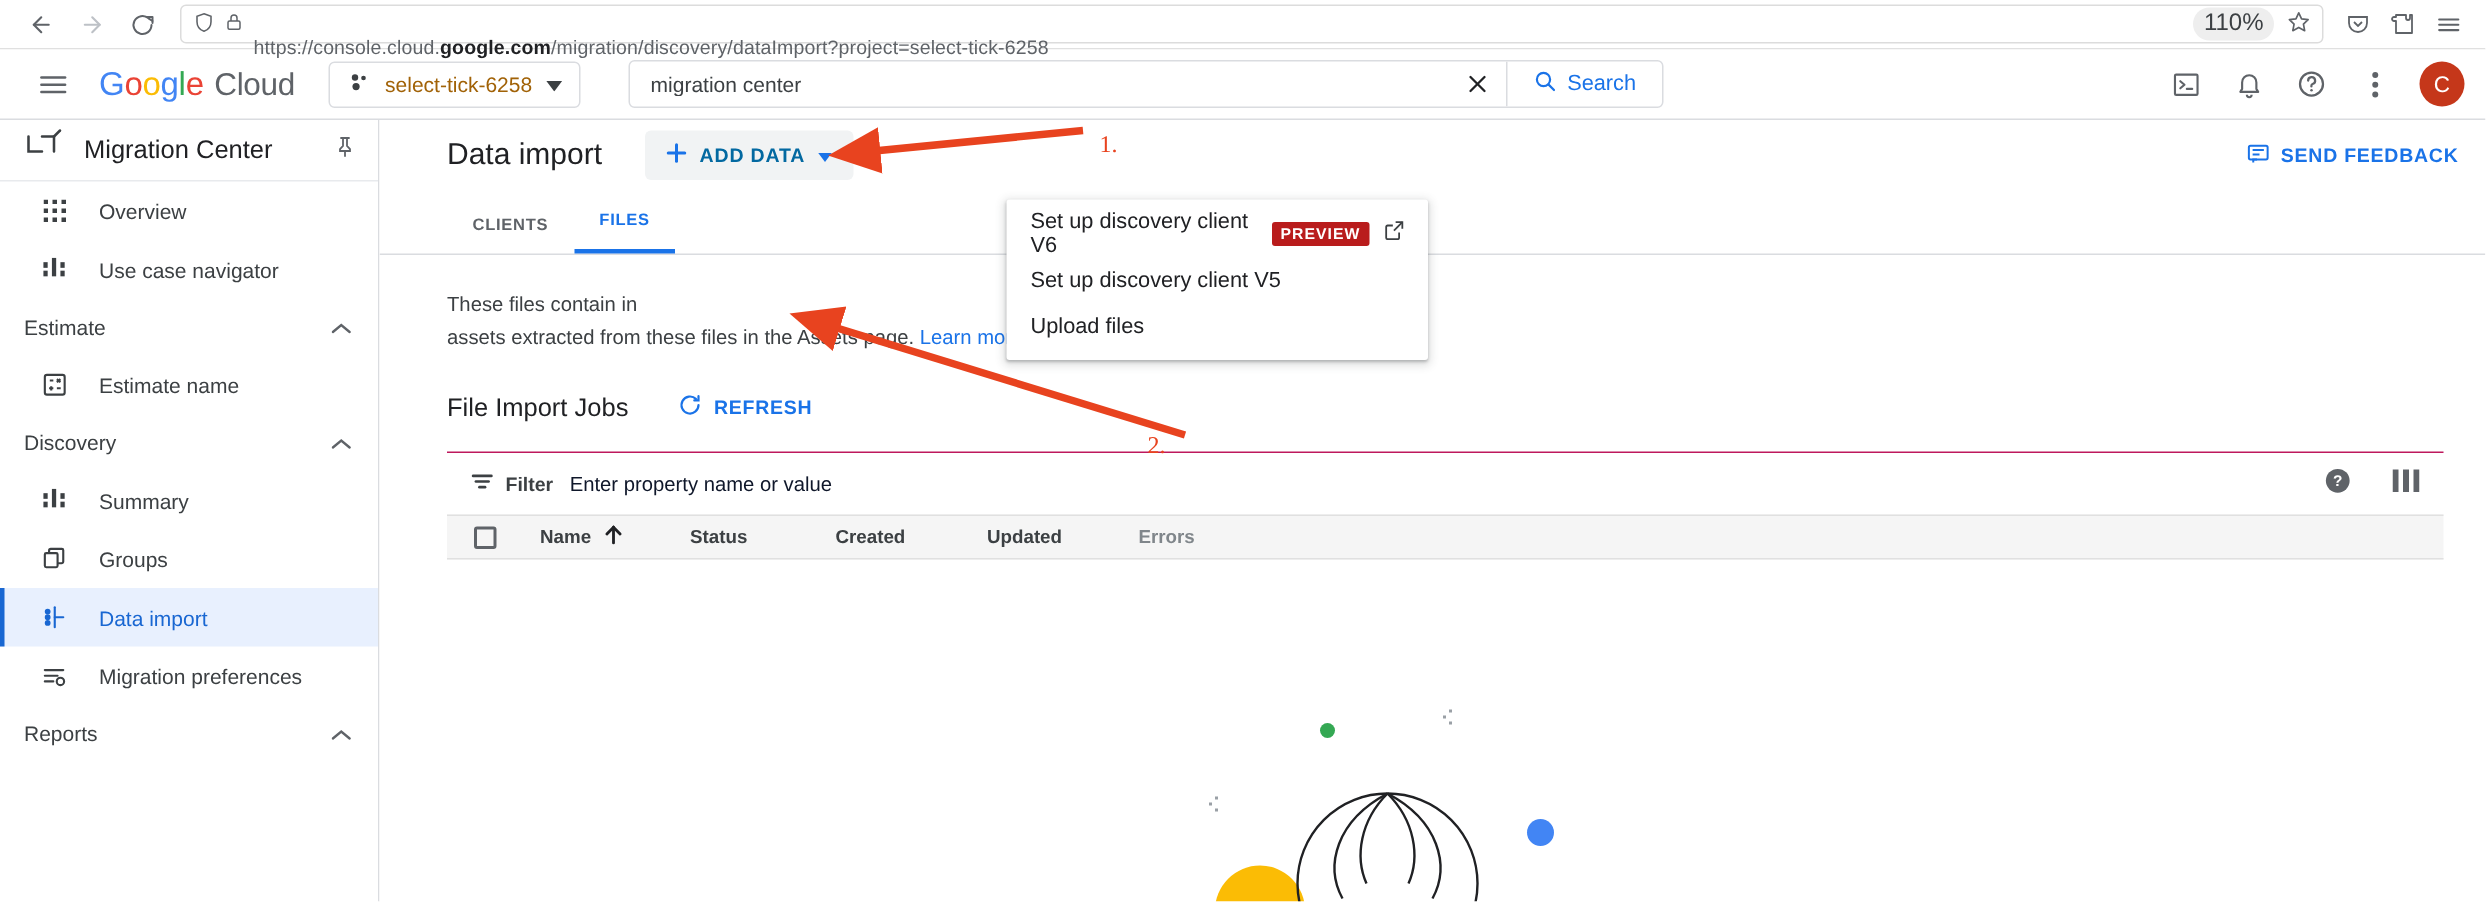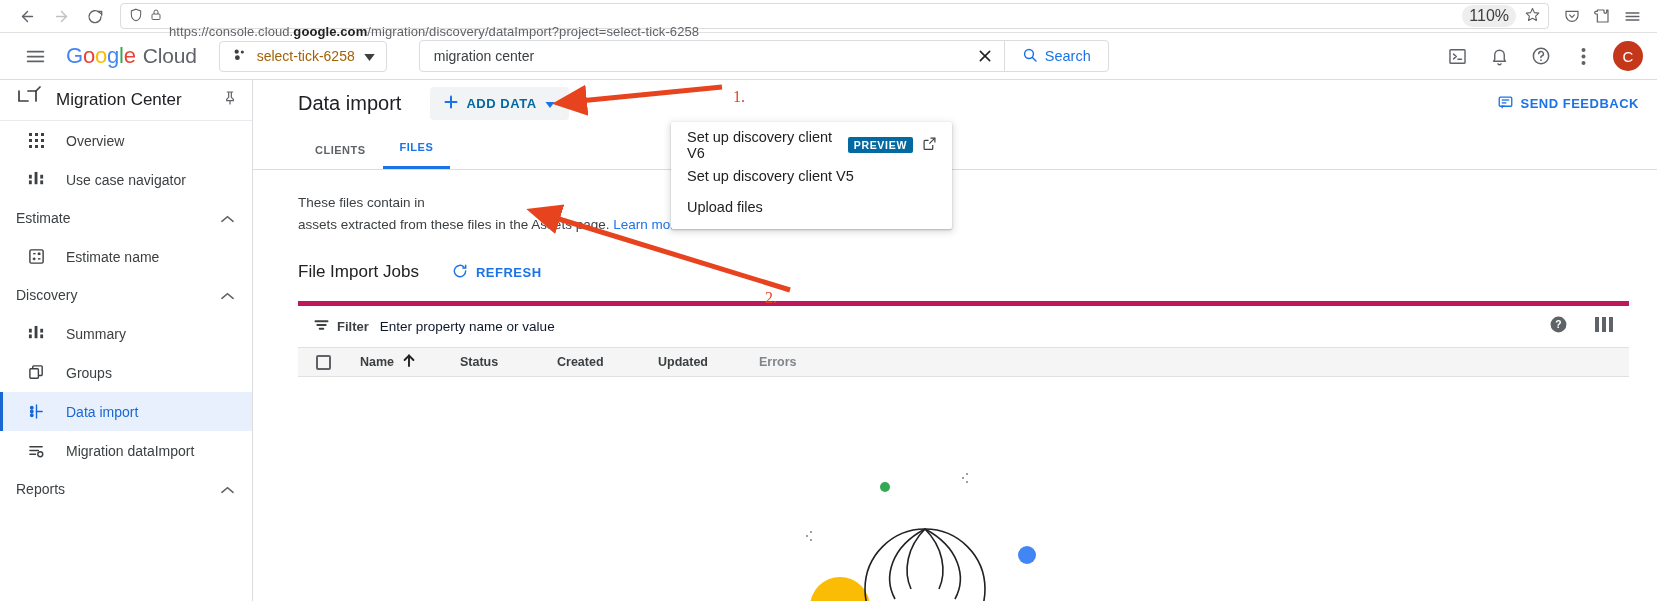--- a/index.html
+++ b/index.html
@@ -117,53 +117,53 @@
   .tabs{ display:flex; padding:0 0 0 45px; border-bottom:1px solid #dadce0; height:43px; align-items:flex-end; }
   .tab{
     padding:0 17px 13px 17px; font-size:11px; color:#5f6368;
     font-weight:700; letter-spacing:.5px;
   }
   .tab.active{ color:#1a73e8; border-bottom:3px solid #1a73e8; }
   .desc{
     padding:22px 45px 0 45px; font-size:13.5px; color:#3c4043; line-height:22px; max-width:800px;
   }
   .desc a{ color:#1a73e8; text-decoration:none; }
-  .jobs-head{ display:flex; align-items:flex-end; gap:33px; padding:26px 45px 0 45px; }
+  .jobs-head{ display:flex; align-items:flex-start; gap:33px; padding:26px 45px 0 45px; }
   .jobs-title{ font-size:17px; color:#202124; }
   .refresh{
     display:flex; align-items:center; gap:8px; color:#1a73e8;
     font-size:13px; font-weight:600; letter-spacing:.5px;
   }
-  .table-card{ margin:19px 28px 12px 45px; border-top:5px solid #be185d; }
+  .table-card{ margin:19px 28px 12px 45px; border-top:1px solid #be185d; }
   .filter-row{ height:41px; display:flex; align-items:center; gap:11px; padding:0 16px; }
   .filter-label{ display:flex; align-items:center; gap:8px; font-size:13px; font-weight:700; color:#3c4043; }
   .filter-input{ flex:1; font-size:13.5px; color:#0f172a; }
   .filter-icons{ display:flex; align-items:center; gap:27px; color:#5f6368; }
   .table-header{
     display:flex; align-items:center; height:30px; background:#f5f5f5;
     border-top:1px solid #e0e0e0; border-bottom:1px solid #e0e0e0;
     font-size:12.5px; font-weight:700; color:#3c4043; padding-left:18px;
   }
   .checkbox{ width:15px; height:15px; border:2px solid #5f6368; border-radius:2px; flex-shrink:0; }
   .th{ display:flex; align-items:center; gap:9px; }
 
   .illus{ position:absolute; left:50%; transform:translateX(-50%); bottom:-8px; pointer-events:none; }
 
   
   .menu{
-    position:absolute; left:418px; top:42px; width:281px; background:#fff;
+    position:absolute; left:418px; top:53px; width:281px; background:#fff;
     box-shadow:0 2px 6px 2px rgba(60,64,67,.15), 0 1px 2px rgba(60,64,67,.3);
     border-radius:2px; padding:7px 0; z-index:40;
   }
   .menu-item{
     height:31px; display:flex; align-items:center; gap:10px;
     padding:0 16px; font-size:14.5px; color:#202124;
   }
   .preview-badge{
-    background:#0369a1; color:#fff; font-size:10.5px; font-weight:700;
+    background:#b91c1c; color:#fff; font-size:10.5px; font-weight:700;
     letter-spacing:.7px; padding:2px 6px; border-radius:2px;
   }
 
   
   .anno{ position:absolute; inset:0; pointer-events:none; z-index:60; }
   .anno-num{
     position:absolute; color:#e8431f; font-size:16px;
     font-family:"Liberation Serif", serif;
   }
 </style>
@@ -437,21 +437,21 @@
 
     <div class="nav-item">
       <span class="nav-icon">
         <svg width="17" height="17" viewBox="0 0 18 18" fill="none" stroke="currentColor" stroke-width="1.5" stroke-linecap="round">
             <line x1="2" y1="5" x2="15" y2="5"></line>
             <line x1="2" y1="9" x2="11" y2="9"></line>
             <line x1="2" y1="13" x2="8" y2="13"></line>
             <circle cx="13" cy="13" r="2.6"></circle>
           </svg>
       </span>
-      <span>Migration dataImport</span>
+      <span>Migration preferences</span>
     </div>
 
     <div class="nav-section">
       <span>Reports</span>
       <span class="chev">
         <svg width="13" height="8" viewBox="0 0 14 8" fill="none" stroke="currentColor" stroke-width="1.7" stroke-linecap="round">
             <polyline points="1,6.5 7,1.5 13,6.5"></polyline>
           </svg>
       </span>
     </div>

